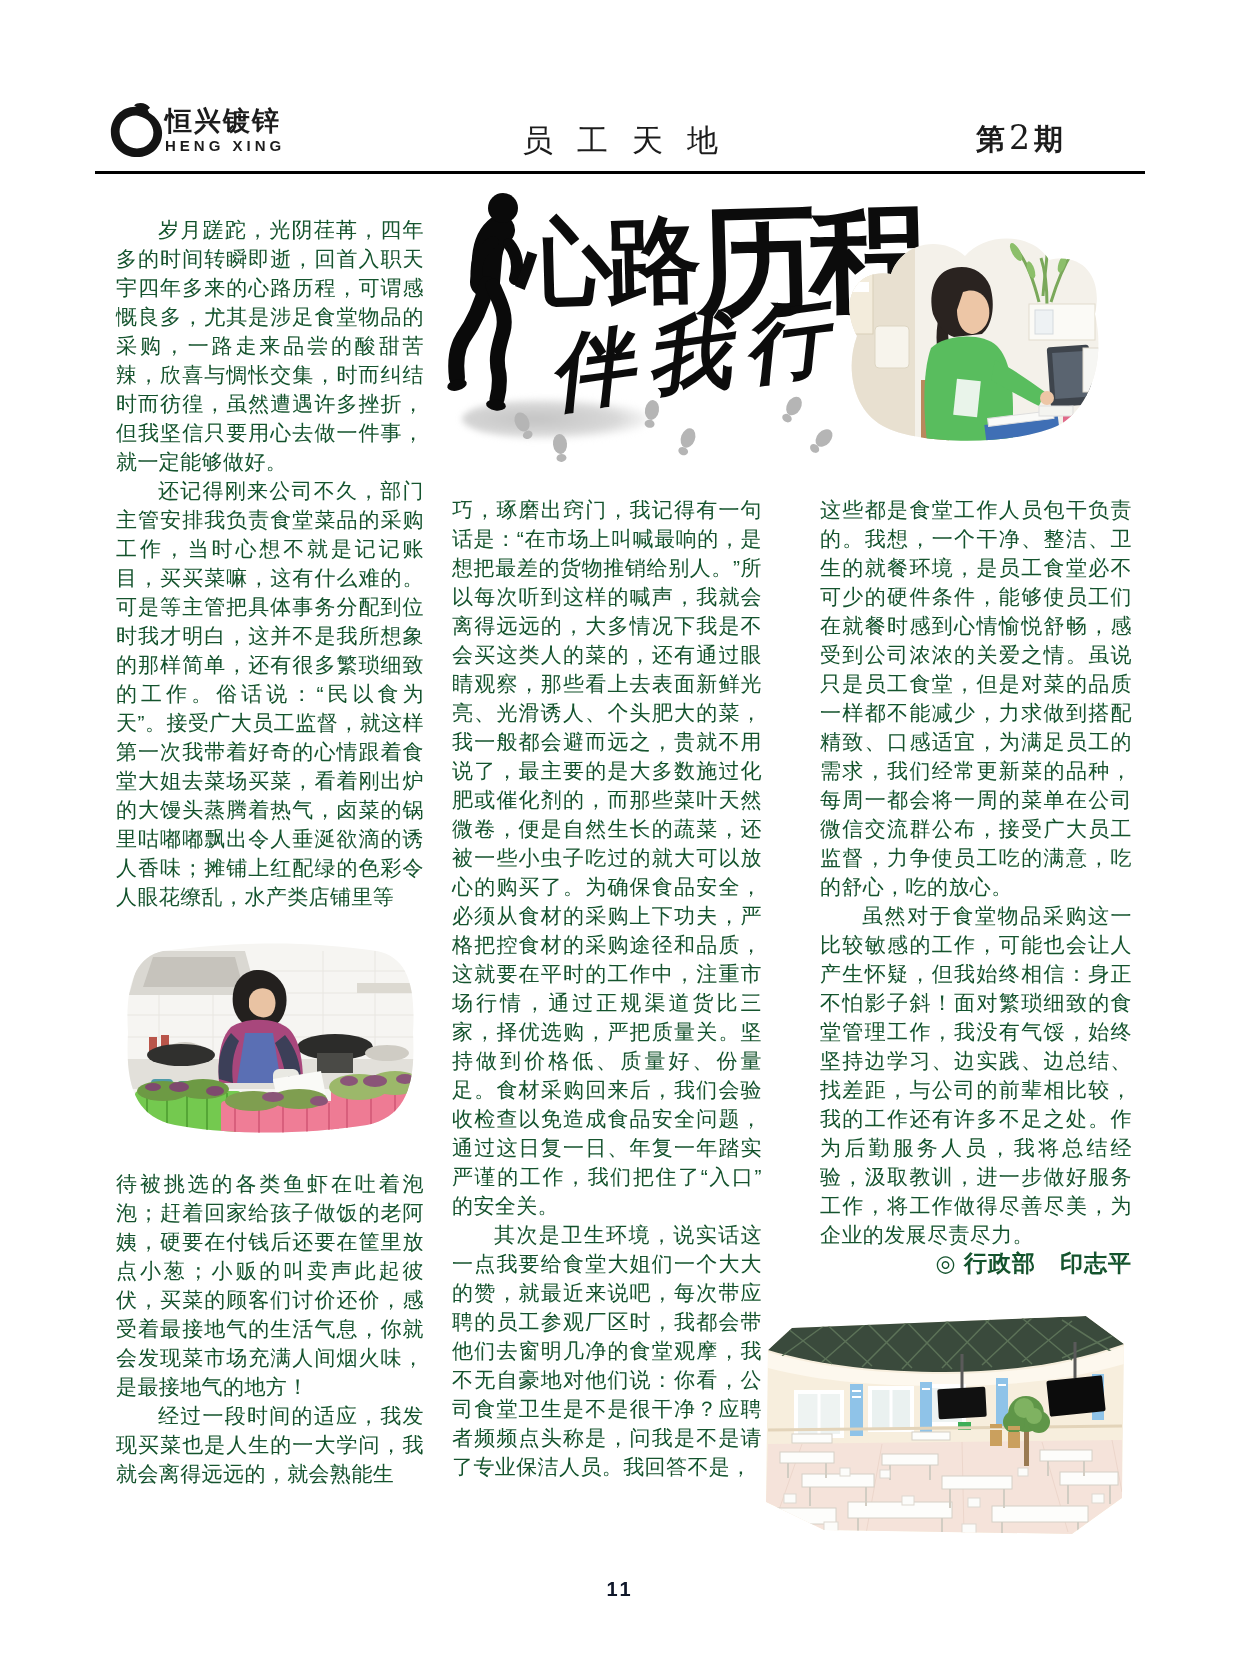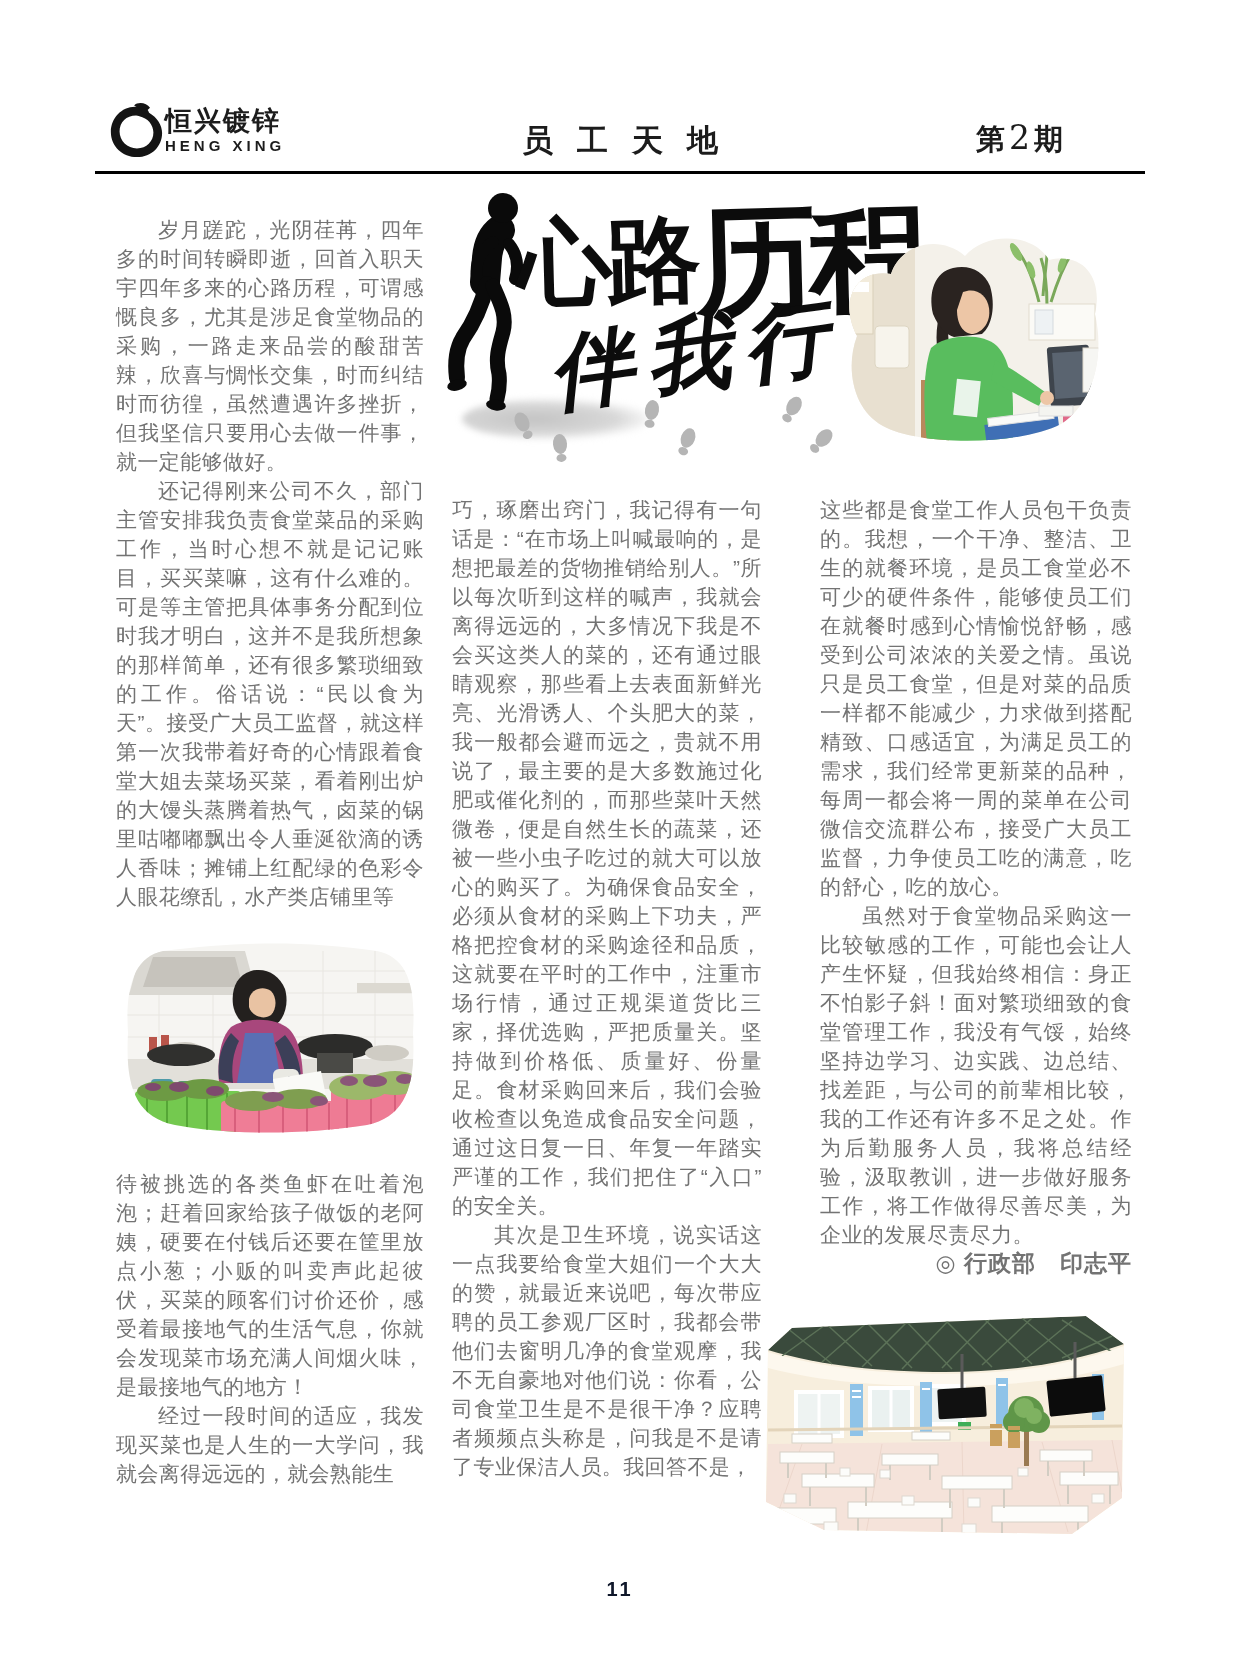--- a/index.html
+++ b/index.html
@@ -6,28 +6,28 @@
   .page{position:relative;width:1240px;height:1680px;background:#ffffff;overflow:hidden;
         font-family:"Liberation Sans","DejaVu Sans",sans-serif;color:#1c1c1c;}
 
   
   .header{position:absolute;left:95px;top:100px;width:1050px;height:70px;}
   .logo{position:absolute;left:12px;top:2px;display:flex;align-items:center;}
   .logo svg{width:58px;height:58px;display:block;}
   .logo-cn{font-size:27px;font-weight:bold;letter-spacing:2px;line-height:30px;}
   .logo-en{font-size:15px;font-weight:bold;letter-spacing:4px;line-height:20px;}
   .masthead{position:absolute;left:0;right:0;top:20px;text-align:center;
-            font-size:31px;font-weight:bold;letter-spacing:24px;text-indent:24px;}
+            font-size:31px;font-weight:normal;letter-spacing:24px;text-indent:24px;}
   .issue{position:absolute;right:82px;top:18px;font-size:29px;font-weight:bold;white-space:nowrap;}
   .issue .num{font-size:33px;font-weight:400;padding:0 4px;font-family:"DejaVu Serif","Liberation Serif",serif;}
   .rule{position:absolute;left:95px;top:171px;width:1050px;height:3px;background:#000;}
 
   
   .col{position:absolute;font-size:21px;line-height:29px;text-align:justify;
-       text-justify:inter-ideograph;letter-spacing:0.4px;color:#737373;}
+       text-justify:inter-ideograph;letter-spacing:0.4px;color:#14532d;}
   .col p{margin:0;}
   .col p.indent{text-indent:2em;}
   .col1{left:116px;top:215px;width:308px;}
   .col2{left:452px;top:495px;width:310px;}
   .col3{left:820px;top:495px;width:312px;}
   .byline{margin-top:8px;text-align:right;font-weight:bold;font-size:23px;letter-spacing:1px;}
 
   
   .title-art{position:absolute;left:432px;top:182px;width:440px;height:290px;}
   .runner{position:absolute;left:4px;top:4px;width:124px;height:240px;}

